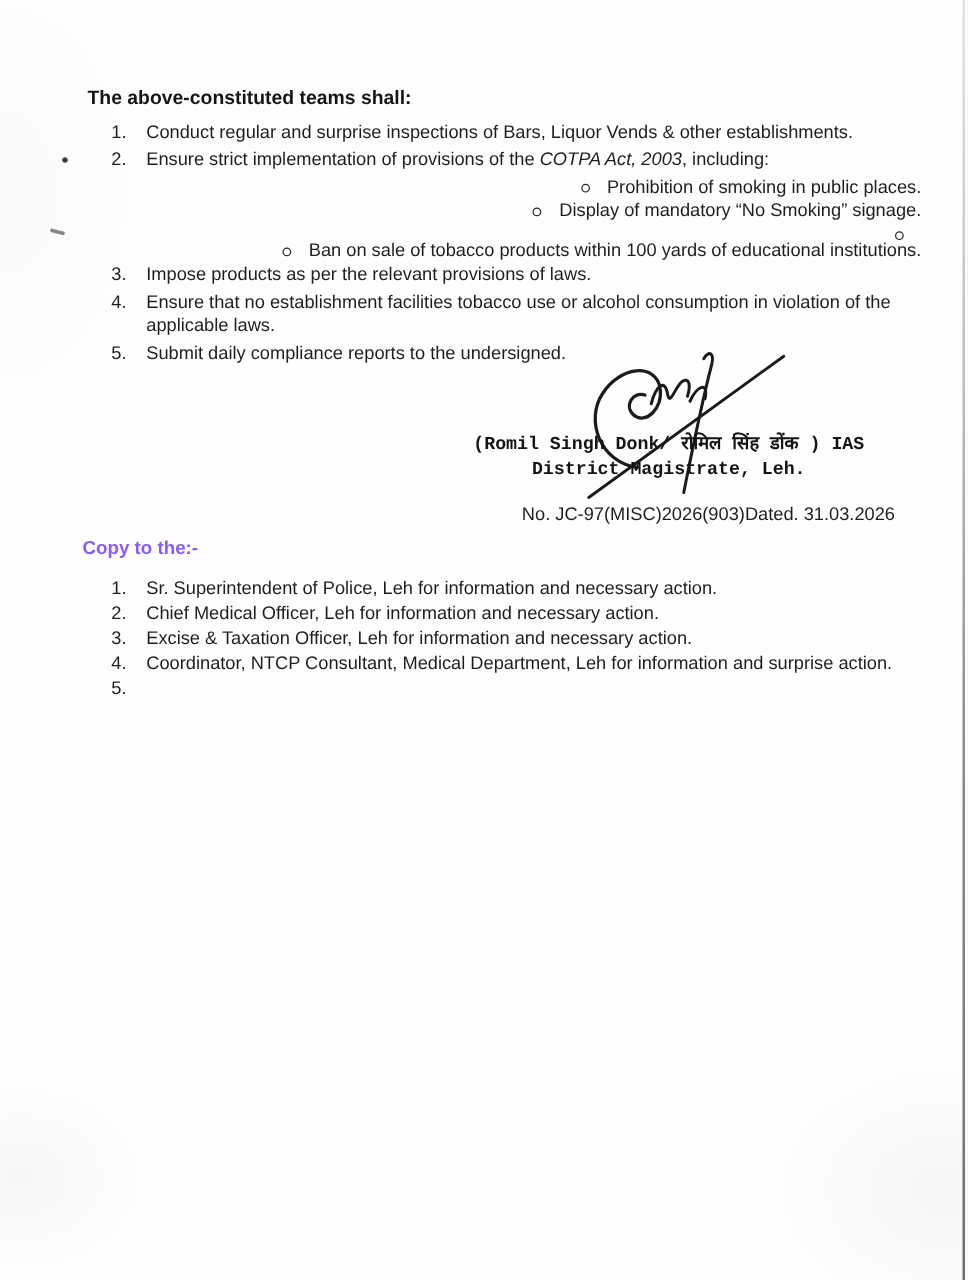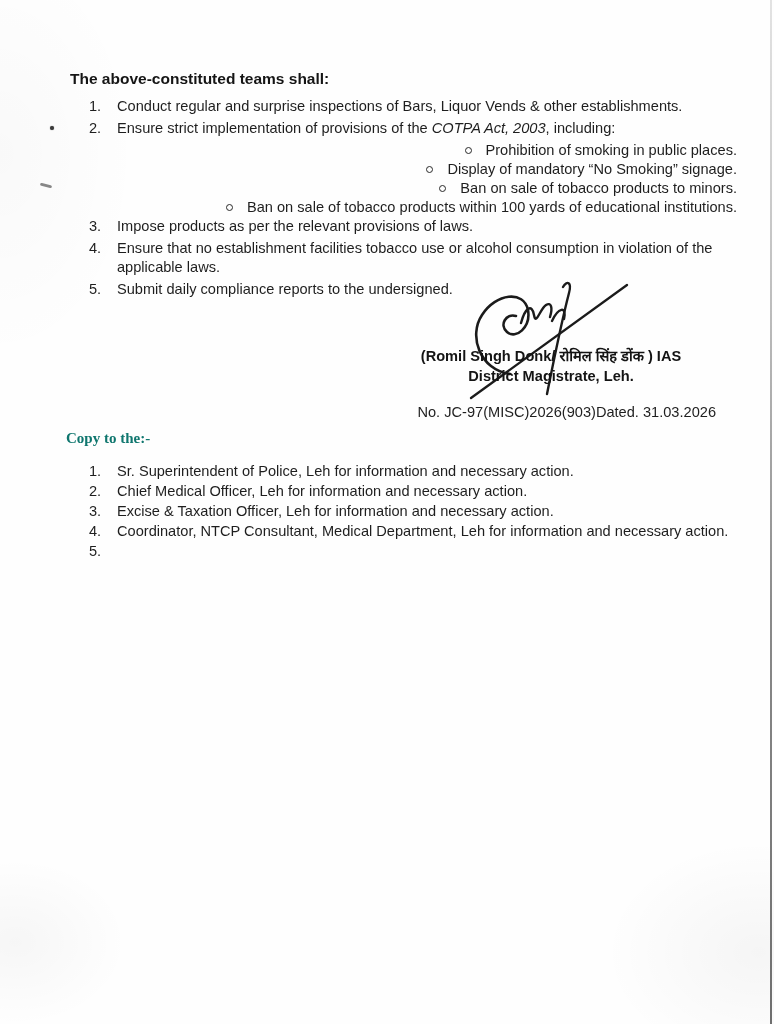--- a/index.html
+++ b/index.html
@@ -45,35 +45,35 @@
   }
   .row{display:flex;margin-bottom:3px;}
   .num{flex:0 0 28px;}
   .txt{max-width:618px;}
   .sub{margin-left:25px;display:flex;align-items:flex-start;margin-bottom:0;justify-content:flex-end;}
   .bullet{
     flex:0 0 7px;width:7px;height:7px;margin:6px 14px 0 10px;
     border:1.6px solid #2a2a2a;border-radius:50%;box-sizing:border-box;
   }
   .signoff{
-    position:absolute;left:383px;top:347px;width:336px;
-    text-align:center;font-weight:bold;font-size:14.6px;line-height:19.5px;color:#141414;
+    position:absolute;left:367px;top:347px;width:336px;
+    text-align:center;font-weight:bold;font-size:14.6px;line-height:19.5px;color:#141414;font-family:Liberation Mono, monospace;
   }
   .signature-svg{
     position:absolute;left:466px;top:276px;width:172px;height:126px;
     pointer-events:none;
   }
   .refrow{
     position:absolute;left:66px;right:58px;top:404px;
     display:flex;justify-content:flex-end;
     font-size:14.6px;
   }
   .copy-heading{
     position:absolute;left:66px;top:430px;
-    font-weight:bold;font-size:15px;color:#0f766e;font-family:Liberation Serif, serif;
+    font-weight:bold;font-size:15px;color:#8b5cf6;
   }
   .copylist{
     position:absolute;left:89px;top:461px;width:648px;
     font-size:14.6px;line-height:20px;
   }
   .copylist .row{margin-bottom:0;}
   i{font-style:italic;}
 </style>
 </head>
 <body>
@@ -98,21 +98,20 @@
     <div class="row sub">
       <span class="bullet"></span>
       <span class="txt">Prohibition of smoking in public places.</span>
     </div>
     <div class="row sub">
       <span class="bullet"></span>
       <span class="txt">Display of mandatory “No Smoking” signage.</span>
     </div>
     <div class="row sub">
       <span class="bullet"></span>
-      <span class="txt">Ban on sale of tobacco products to minors.</span>
     </div>
     <div class="row sub">
       <span class="bullet"></span>
       <span class="txt">Ban on sale of tobacco products within 100 yards of educational institutions.</span>
     </div>
     <div class="row">
       <span class="num">3.</span>
       <span class="txt">Impose products as per the relevant provisions of laws.</span>
     </div>
     <div class="row">
@@ -153,20 +152,20 @@
     <div class="row">
       <span class="num">2.</span>
       <span class="txt">Chief Medical Officer, Leh for information and necessary action.</span>
     </div>
     <div class="row">
       <span class="num">3.</span>
       <span class="txt">Excise &amp; Taxation Officer, Leh for information and necessary action.</span>
     </div>
     <div class="row">
       <span class="num">4.</span>
-      <span class="txt">Coordinator, NTCP Consultant, Medical Department, Leh for information and necessary action.</span>
+      <span class="txt">Coordinator, NTCP Consultant, Medical Department, Leh for information and surprise action.</span>
     </div>
     <div class="row">
       <span class="num">5.</span>
     </div>
   </div>
 
 </div>
 
 </body></html>

